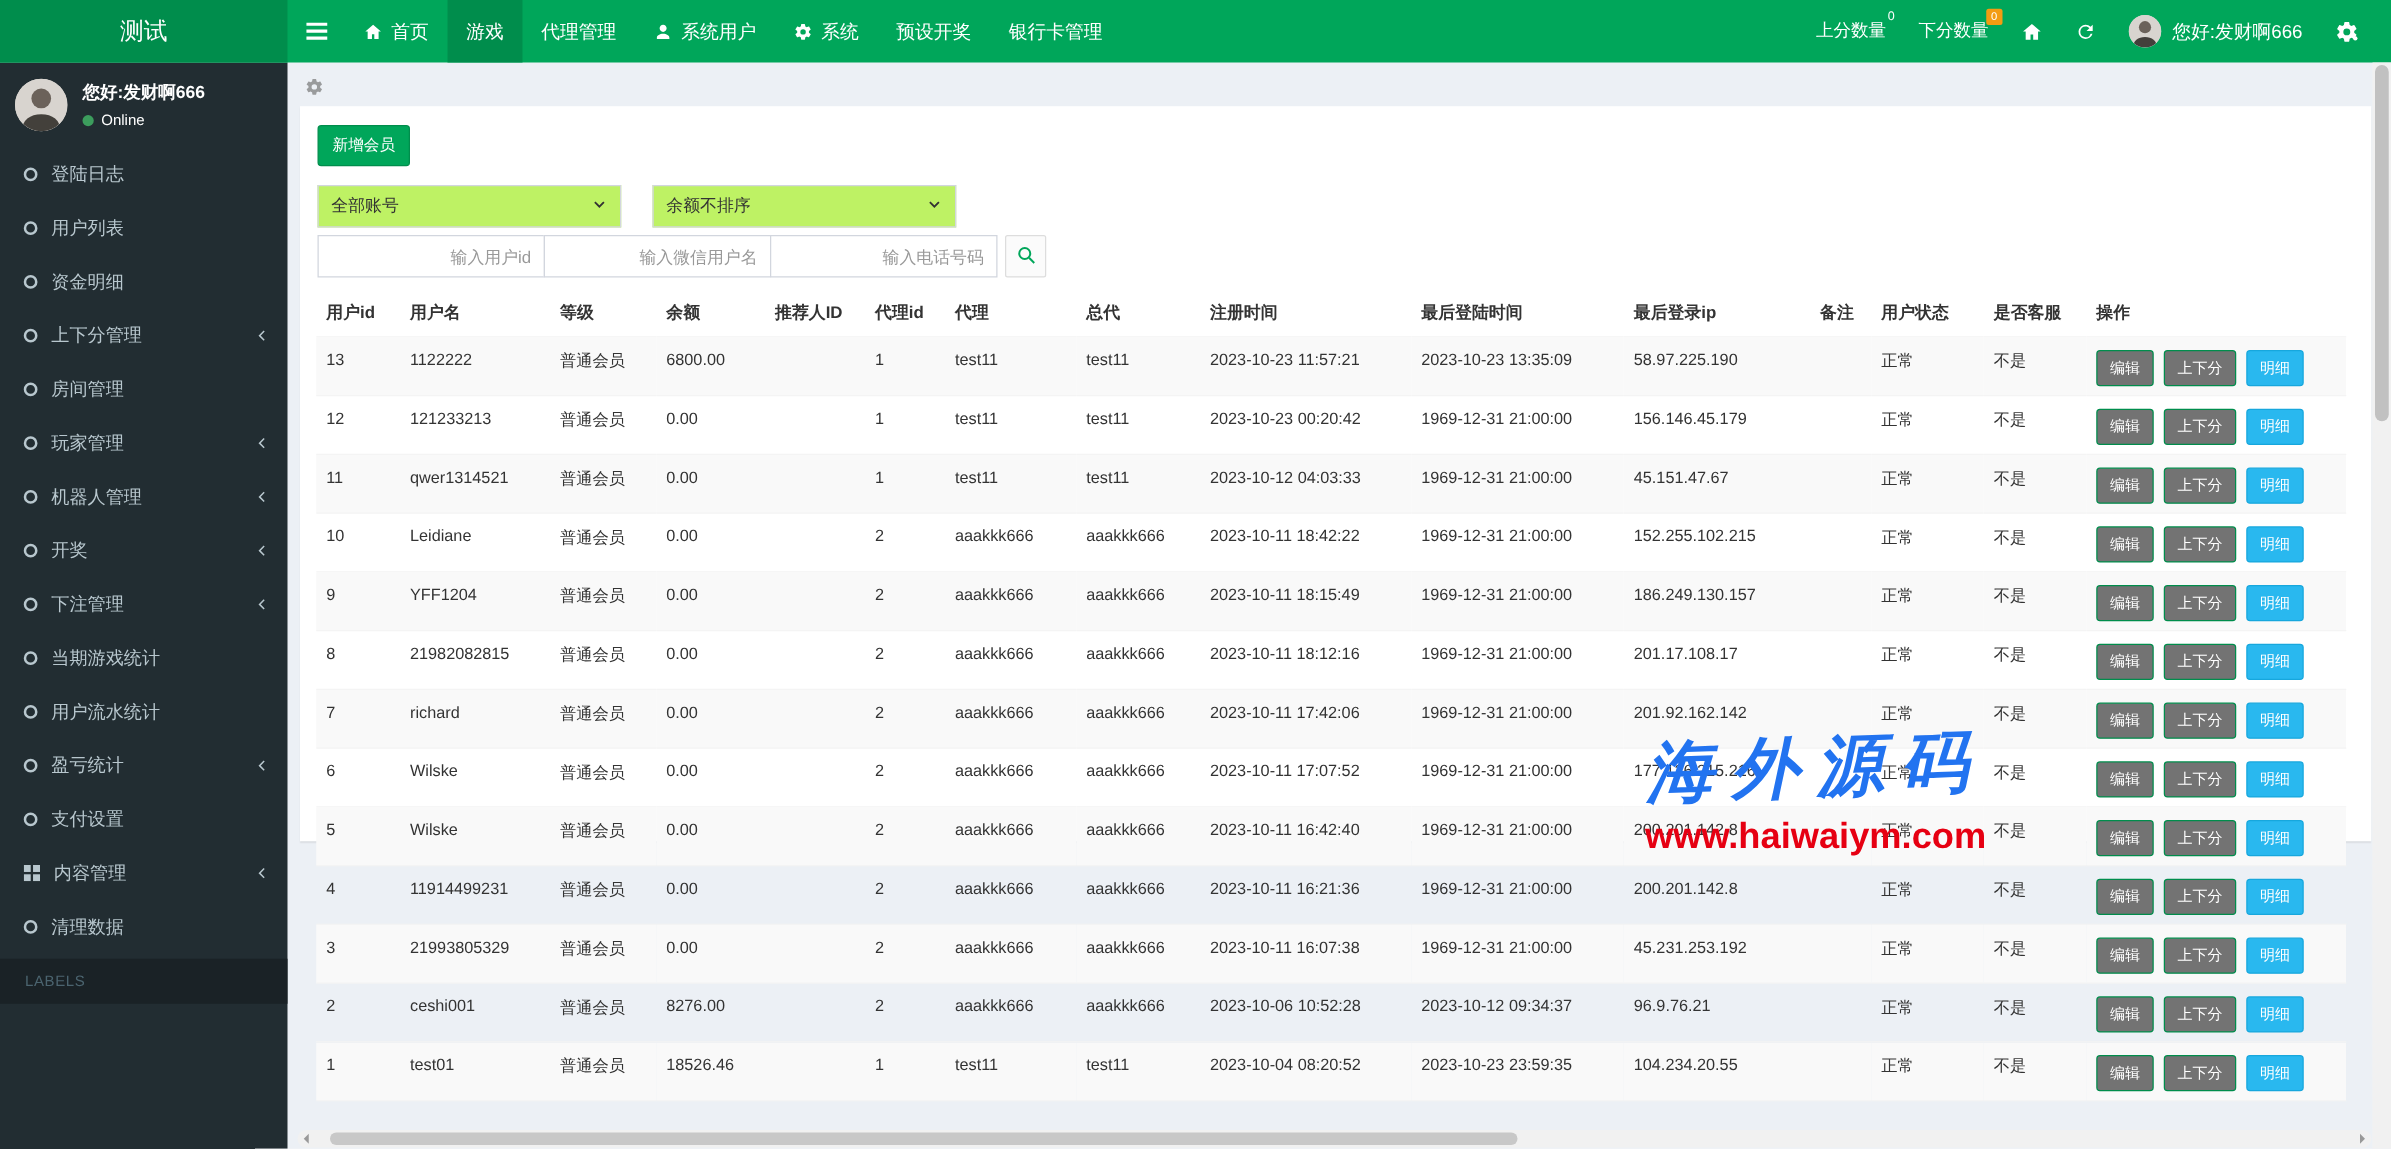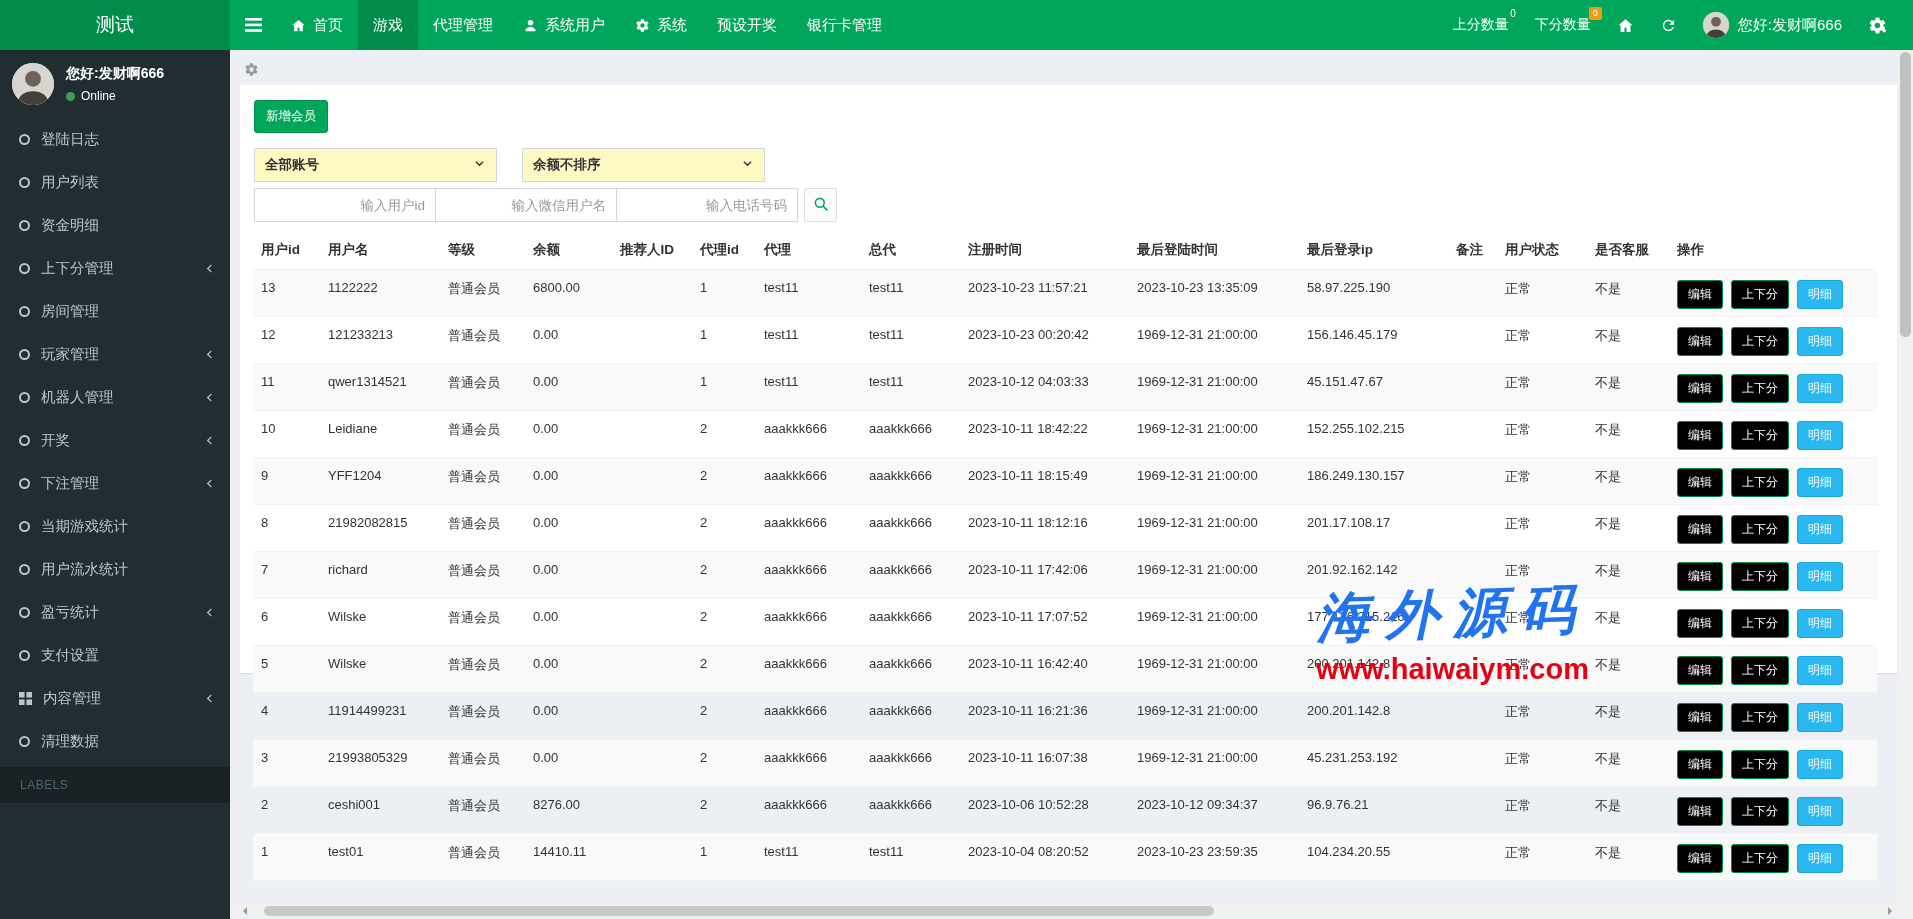--- a/index.html
+++ b/index.html
@@ -38,35 +38,35 @@
   .sb-chevron svg { display:block; }
   #labels-header { margin-top:4px; background:#1a2226; color:#4b646f; font-size:12px; padding:11px 20px; letter-spacing:.5px; }
 
   
   #main { position:absolute; left:230px; top:50px; width:1683px; height:869px; background:#ecf0f5; }
   #crumb-row { padding:12px 0 0 14px; height:32px; }
   #crumb-row svg { opacity:.65; }
   #content-box { position:absolute; left:10px; top:35px; width:1657px; height:588px; background:#fff; box-shadow:0 1px 1px rgba(0,0,0,.08); }
   #add-member-btn { margin:15px 0 0 14px; background:#00a65a; border:1px solid #008d4c; color:#fff; font-size:12.5px; padding:7px 11px; border-radius:3px; cursor:pointer; font-family:inherit; }
   #filter-selects { display:flex; gap:25px; margin:15px 0 0 14px; }
-  .select-box { width:243px; height:34px; border:1px solid #d2d6de; background:#fef9c3; display:flex; align-items:center; padding:0 10px; font-size:13.5px; color:#333; cursor:pointer;font-weight:bold; }
+  .select-box { width:243px; height:34px; border:1px solid #d2d6de; background:#bef264; display:flex; align-items:center; padding:0 10px; font-size:13.5px; color:#333; cursor:pointer; }
   .select-box .sel-label { flex:1; }
   #filter-inputs { display:flex; margin:6px 0 0 14px; align-items:center; }
   .flt-input { width:182px; height:34px; border:1px solid #d2d6de; margin-right:-1px; padding:0 10px; font-size:13.5px; color:#333; font-family:inherit; outline:none;text-align:right; }
   .flt-input::placeholder { color:#999; }
   #search-btn { width:33px; height:34px; margin-left:7px; background:#fbfbfb; border:1px solid #ddd; border-radius:2px; display:flex; align-items:center; justify-content:center; cursor:pointer; }
 
   
   #table-wrap { padding:9px 13px 0 13px; }
   table { border-collapse:collapse; table-layout:fixed; width:1624px; font-size:13px; color:#333; }
   th { text-align:left; font-weight:bold; padding:10px 8px; height:35px; border-bottom:1px solid #f4f4f4; white-space:nowrap; font-size:13.5px; }
   td { padding:10px 8px 0 8px; height:47px; vertical-align:top; border-bottom:1px solid #f4f4f4; white-space:nowrap; overflow:hidden; }
   tbody tr:nth-child(odd) { background:#f9f9f9; }
   .btn { display:inline-block; border:none; border-radius:3px; color:#fff; font-size:12px; padding:5px 10px; margin-right:8px; cursor:pointer; font-family:inherit; }
-  .btn.green { background:#000000; border:1px solid #008d4c; }
+  .btn.green { background:#737373; border:1px solid #008d4c; }
   .btn.cyan { background:#29b8ef; border:1px solid #17a7dd; }
 
   
   #watermark { position:absolute; left:1050px; top:528px; width:345px; text-align:center; z-index:10; pointer-events:none; }
   #wm-line1 { font-family:"DejaVu Serif","Liberation Serif",serif; font-style:italic; font-weight:bold; font-size:54px; letter-spacing:14px; color:#2273f0; transform:rotate(-2deg); white-space:nowrap; }
   #wm-line2 { font-weight:bold; font-size:29px; color:#e60012; margin-top:2px; white-space:nowrap; }
 
   
   #vscroll { position:absolute; right:0; top:50px; width:15px; height:869px; background:#f1f1f1; z-index:40; }
   #vscroll .thumb { position:absolute; left:2px; top:2px; width:11px; height:285px; background:#c1c1c1; border-radius:6px; }
@@ -567,21 +567,21 @@
                 <td>96.9.76.21</td>
                 <td></td>
                 <td>正常</td>
                 <td>不是</td>
                 <td><button class="btn green">编辑</button><button class="btn green">上下分</button><button class="btn cyan">明细</button></td>
               </tr>
               <tr>
                 <td>1</td>
                 <td>test01</td>
                 <td>普通会员</td>
-                <td>14410.11</td>
+                <td>18526.46</td>
                 <td></td>
                 <td>1</td>
                 <td>test11</td>
                 <td>test11</td>
                 <td>2023-10-04 08:20:52</td>
                 <td>2023-10-23 23:59:35</td>
                 <td>104.234.20.55</td>
                 <td></td>
                 <td>正常</td>
                 <td>不是</td>

